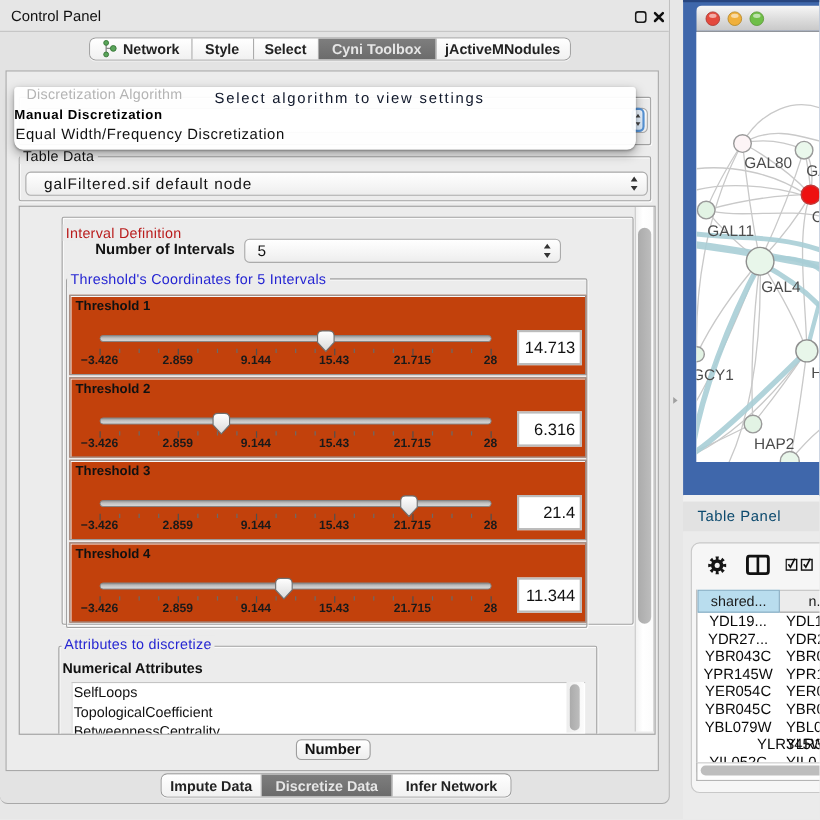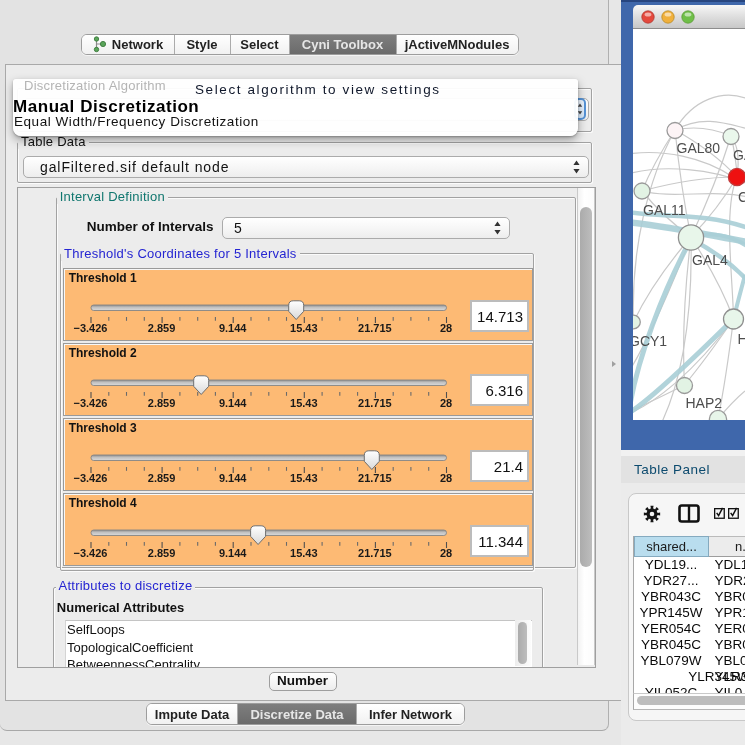--- a/index.html
+++ b/index.html
@@ -17,33 +17,33 @@
   
   .seg{display:flex;height:18.5px;border:1px solid #9d9d9d;border-radius:6px;
        background:#fdfdfd;overflow:hidden;box-shadow:0 1px 0 rgba(255,255,255,.6);}
   .seg .s{display:flex;align-items:center;justify-content:center;
        font-size:13px;font-weight:bold;color:#222;height:100%;box-sizing:border-box;
        background:linear-gradient(#ffffff,#f1f1f1);}
   .seg .s + .s{border-left:1px solid #ababab;}
   .seg .sel{background:linear-gradient(#7e7e7e,#6b6b6b);color:#e6e6e6;font-weight:bold;}
   
   #content{left:5px;top:64px;width:592px;height:635px;background:#ececec;
-      border:1px solid #a9a9a9;padding-left:24px;}
+      border:1px solid #a9a9a9;}
   .gbox{position:absolute;border:1px solid #a2a2a2;border-radius:2px;box-shadow:1px 1px 0 rgba(252,252,252,.95), inset 1px 1px 0 rgba(252,252,252,.95);}
   .glabel{position:absolute;font-size:13px;letter-spacing:0.25px;background:#ececec;padding:0 3px;white-space:nowrap;}
   
   .combo{position:absolute;background:linear-gradient(#ffffff,#f3f3f3 70%,#ededed);
       border:1px solid #ababab;border-radius:5px;box-sizing:border-box;
       font-size:14px;letter-spacing:0.9px;color:#111;}
   .combo .ct{position:absolute;left:16px;top:48%;transform:translateY(-50%);white-space:nowrap;}
   .stepbtn{position:absolute;right:6px;top:50%;transform:translateY(-50%);
       width:11px;height:16px;}
   
   .tpanel{position:absolute;width:468px;height:71px;
-      border:1px solid #9a9a9a;background:#fdba74;box-shadow:inset 1px 1px 0 #f7f7f7;}
+      border:1px solid #9a9a9a;background:#c2410c;box-shadow:inset 1px 1px 0 #f7f7f7;}
   .tpanel .tl{position:absolute;left:5.2px;top:2px;font-size:12px;font-weight:bold;color:#111;}
   .tpanel .vbox{position:absolute;left:406.5px;top:30.8px;width:51px;height:25px;
       background:#fff;border:2px solid #bcbcbc;font-size:15px;color:#111;
       text-align:right;padding-right:4px;padding-top:3px;line-height:24px;font-size:15px !important;}
   .ticklab{position:absolute;width:64px;margin-left:-32px;top:53px;text-align:center;
       font-size:11px;font-weight:bold;color:#1a1a1a;}
   
   .sbtrack{position:absolute;background:linear-gradient(90deg,#f2f2f2,#ffffff 40%,#fbfbfb);
       border-left:1px solid #c9c9c9;border-right:1px solid #c9c9c9;}
   .sbthumb{position:absolute;background:linear-gradient(90deg,#ababab,#bdbdbd);border-radius:6px;}
@@ -52,39 +52,48 @@
       border-top:1px solid #c4c4c4;border-left:1px solid #d4d4d4;overflow:hidden;font-size:13px;color:#111;}
   #numlist div{padding-left:1px;line-height:16.5px;padding-top:1px;}
   
   #apply{left:262.5px;top:606.5px;width:66px;height:17.5px;
       background:linear-gradient(#ffffff,#ededed);border:1px solid #9e9e9e;
       border-radius:5px;font-size:13.5px;font-weight:bold;color:#111;
       text-align:center;line-height:15px;}
   
   #popup{left:13px;top:79px;width:565px;height:57px;background:rgba(255,255,255,0.95);
       border-radius:3px 3px 8px 8px;box-shadow:0 4px 10px rgba(0,0,0,0.35), 0 1px 2px rgba(0,0,0,0.25);}
-  #popup .p1{position:absolute;left:0px;top:18px;font-size:17px;letter-spacing:0.55px;font-weight:bold;color:#000;white-space:nowrap;text-align:center;}
+  #popup .p1{position:absolute;left:0px;top:18px;font-size:12px;letter-spacing:0.55px;font-weight:bold;color:#000;white-space:nowrap;text-align:center;}
   #popup .p2{position:absolute;left:1px;top:34.5px;font-size:13.5px;letter-spacing:0.55px;color:#111;white-space:nowrap;}
   
   #netwin{left:621px;top:0;width:124px;height:451px;background:#3f67ab;}
   #mactitle{left:12px;top:5px;width:112px;height:23px;
       background:linear-gradient(#f7f7f7,#dcdcdc 55%,#c8c8c8);
       border-top-left-radius:5px;border-bottom:1px solid #8d8d8d;}
   #canvas{left:12px;top:29px;width:112px;height:391px;background:#ffffff;overflow:hidden;}
   #tpbar{left:621px;top:456px;width:124px;height:27px;background:#e2e2e2;}
   #tpbar .t{position:absolute;left:13px;top:6px;font-size:13.5px;letter-spacing:0.5px;color:#0c4a6e;}
   #tablepanel{left:628px;top:493px;width:117px;height:226px;background:#f6f6f6;
       border:1px solid #c8c8c8;border-top-left-radius:8px;border-bottom-left-radius:8px;}
   .trow{position:absolute;font-size:13.5px;color:#0a0a0a;white-space:nowrap;}
 </style>
 </head>
 <body>
 <div id="root">
 
   <div class="abs" id="cp">
+    <div class="abs" id="cp-title">
+      <span class="t">Control Panel</span>
+      <svg class="abs" style="left:576.5px;top:9.5px" width="11" height="11" viewBox="0 0 11 11">
+        <rect x="0.8" y="0.8" width="9.4" height="9.4" rx="2.4" fill="none" stroke="#1a1a1a" stroke-width="1.5"></rect>
+      </svg>
+      <svg class="abs" style="left:593.5px;top:9.5px" width="10" height="11" viewBox="0 0 10 11">
+        <path d="M1.4 1.9 L8.6 9.1 M8.6 1.9 L1.4 9.1" stroke="#111" stroke-width="2.3" stroke-linecap="round"></path>
+      </svg>
+    </div>
 
     <div class="abs seg" style="left:80.5px;top:34px;">
       <div class="s" style="width:92px">
         <svg width="15" height="17" viewBox="0 0 15 17" style="margin-right:5px">
           <path d="M4.5 3 L4.5 13.5 M4.5 8 L11 8" stroke="#8a8a8a" stroke-width="1.2" fill="none"></path>
           <circle cx="4.5" cy="3" r="2.2" fill="#5aa55a" stroke="#3c7a3c" stroke-width="0.9"></circle>
           <circle cx="11" cy="8" r="2.6" fill="#5aa55a" stroke="#3c7a3c" stroke-width="0.9"></circle>
           <circle cx="4.5" cy="13.5" r="2.2" fill="#5aa55a" stroke="#3c7a3c" stroke-width="0.9"></circle>
         </svg>
         Network</div>
@@ -110,21 +119,21 @@
       <div class="combo" style="left:17px;top:91px;width:566px;height:22px;">
         <span class="ct">galFiltered.sif default node</span>
         <div class="stepbtn"><svg width="11" height="16" viewBox="0 0 11 16">
               <path d="M5.5 1.5 L8.6 6 L2.4 6 Z M5.5 14.5 L8.6 10 L2.4 10 Z" fill="#333"></path>
             </svg></div>
       </div>
 
       <div class="abs" style="left:11px;top:122px;width:577px;height:479px;border:1px solid #9f9f9f;overflow:hidden;">
 
         <div class="gbox" style="left:38px;top:9px;width:518px;height:369px;"></div>
-        <div class="glabel" style="left:38.7px;top:1px;color:#0f766e;">Interval Definition</div>
+        <div class="glabel" style="left:38.7px;top:16px;color:#b91c1c;">Interval Definition</div>
         <div class="abs" style="left:68.7px;top:31.4px;font-size:13.5px;font-weight:bold;color:#111;">Number of Intervals</div>
         <div class="combo" style="left:204px;top:29px;width:288px;height:22px;">
           <span class="ct" style="left:11px">5</span>
           <div class="stepbtn"><svg width="11" height="16" viewBox="0 0 11 16">
                 <path d="M5.5 1.5 L8.6 6 L2.4 6 Z M5.5 14.5 L8.6 10 L2.4 10 Z" fill="#333"></path>
               </svg></div>
         </div>
 
         <div class="gbox" style="left:42px;top:65px;width:472px;height:316px;"></div>
         <div class="glabel" style="left:43px;top:58px;color:#2525d2;">Threshold's Coordinates for 5 Intervals</div>

